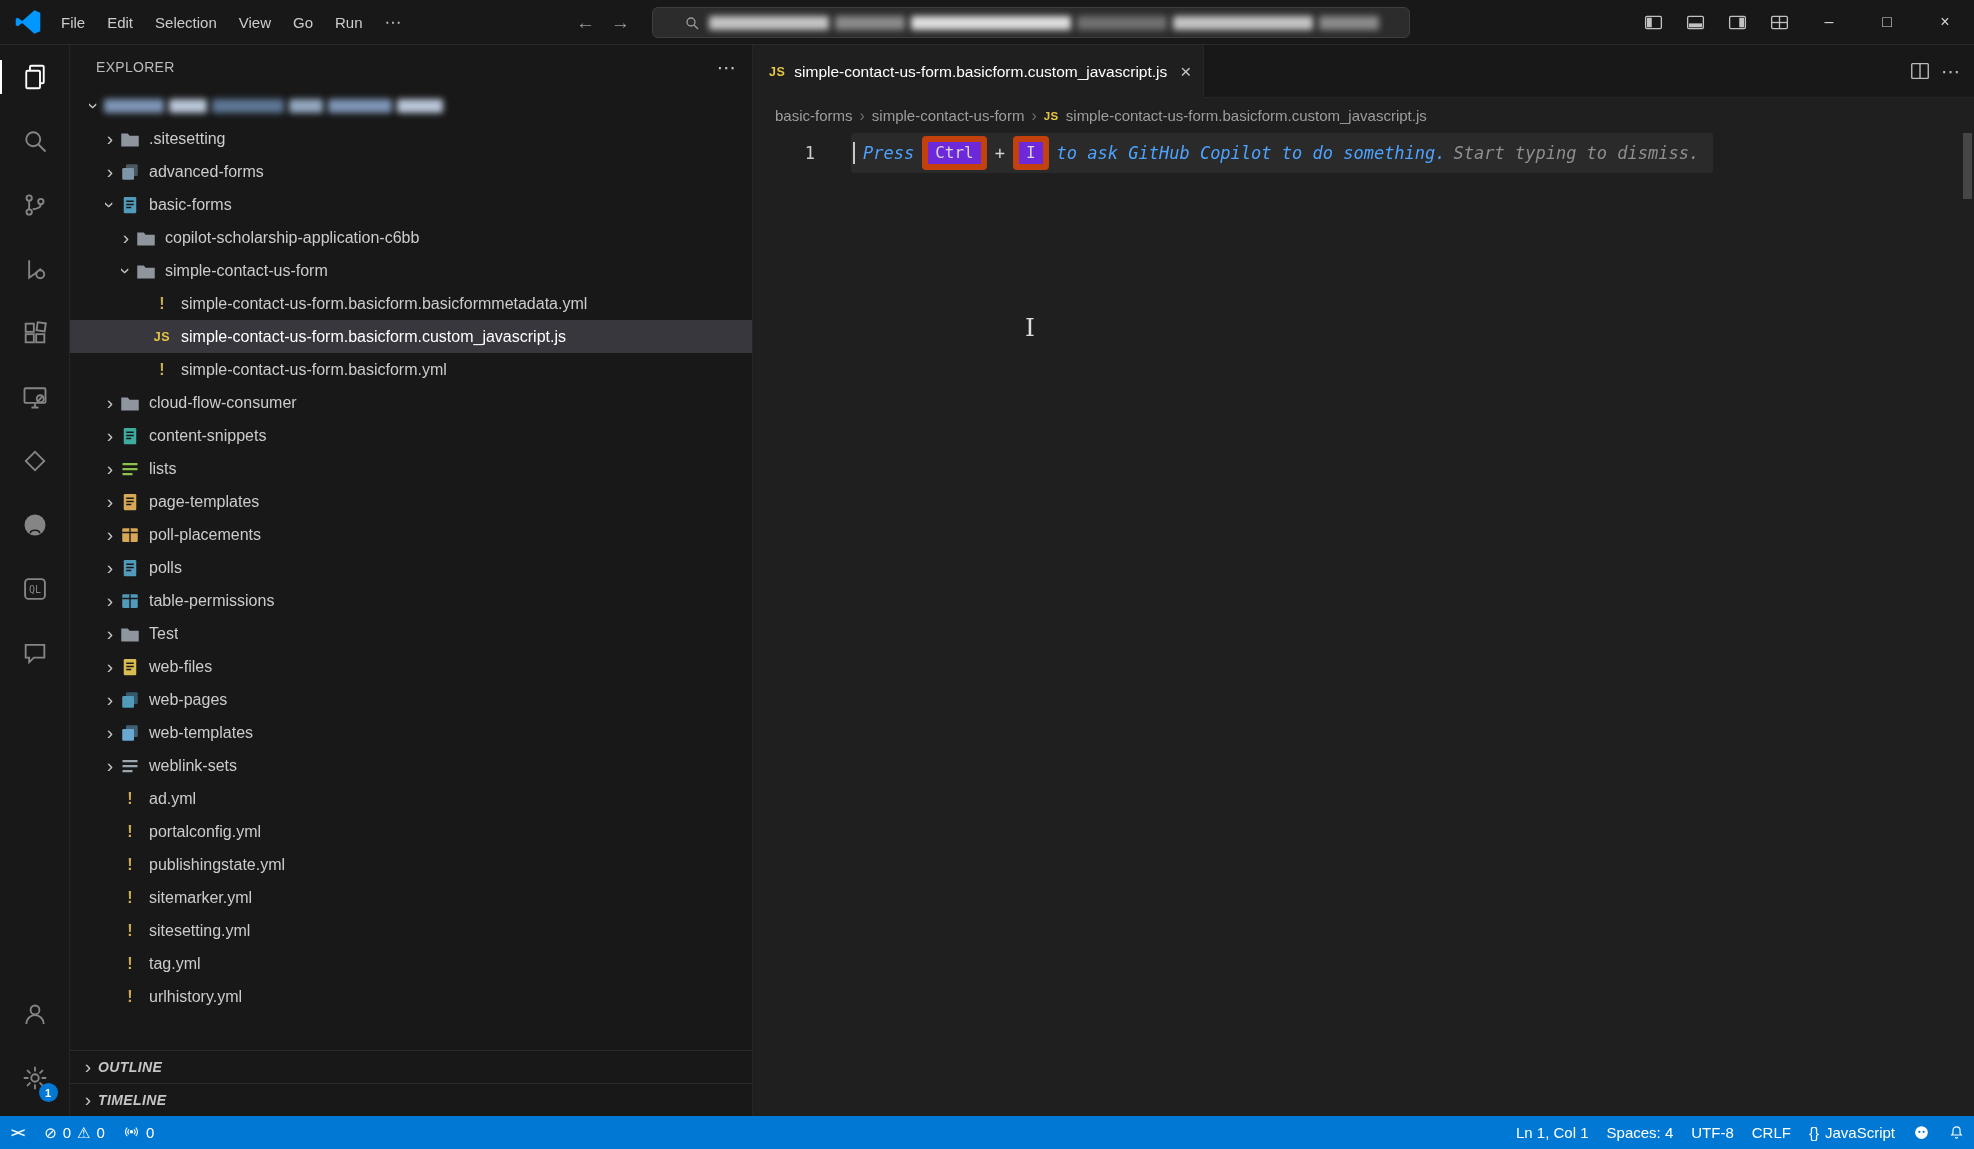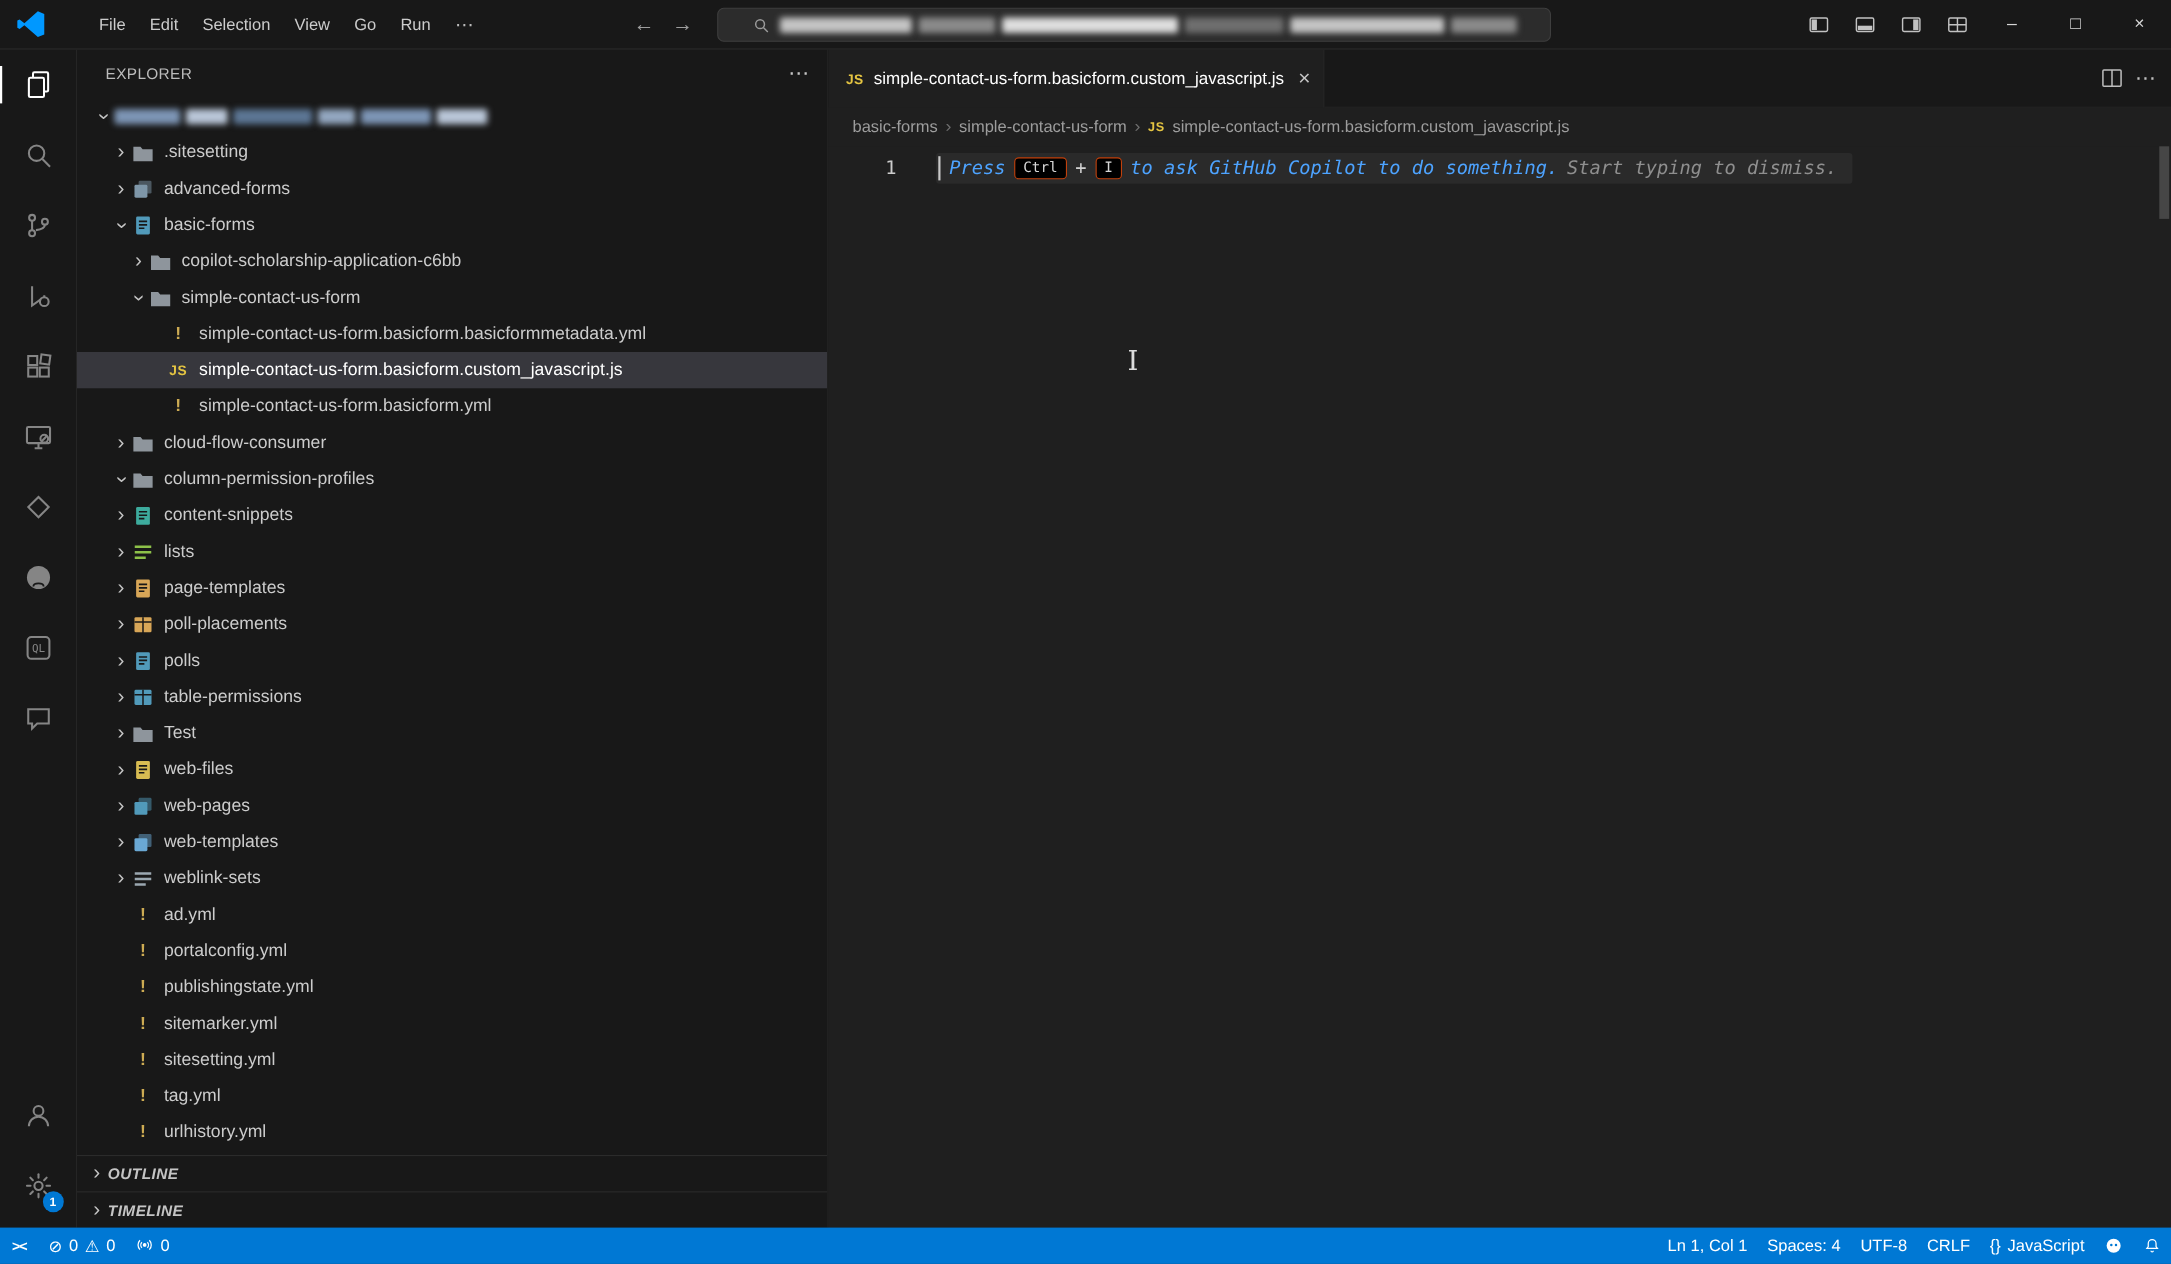--- a/index.html
+++ b/index.html
@@ -2,21 +2,21 @@
 <html style="--status-bar: #0078d4; --accent: #0078d4; --editor-background: #1f1f1f; --sidebar-background: #181818; --selection-background: #37373d; --js-icon: #e5c542; --yaml-icon: #cdab53; --hint-blue: #4da3ff; --hint-gray: #8f8f8f;"><head>
 <meta charset="utf-8">
 <style>
   * { box-sizing: border-box; margin: 0; padding: 0; user-select: none; }
   html,body { width:1974px; height:1149px; overflow:hidden; background:#1f1f1f;
               font-family:"Liberation Sans", sans-serif; color:#cccccc; cursor:default; }
   .window { display:flex; flex-direction:column; width:100%; height:100%; }
 
   
   .titlebar { position:relative; height:45px; flex:none; background:#181818;
-              border-bottom:1px solid #2a2a2a; display:flex; align-items:center;gap:29px; }
+              border-bottom:1px solid #2a2a2a; display:flex; align-items:center; }
   .logo { margin:0 8px 0 14px; display:flex; }
   .menubar { display:flex; align-items:center; }
   .menu { padding:5px 11px; font-size:15px; color:#cccccc; border-radius:5px; }
   .menu.more { font-size:17px; color:#bbbbbb; }
   .nav-arrows { position:absolute; left:576px; top:0; height:45px; display:flex; align-items:center; gap:16px;
                 color:#9d9d9d; font-size:19px; }
   .command-center { position:absolute; left:652px; top:7px; width:758px; height:31px;
                     background:#2c2c2c; border:1px solid #3e3e3e; border-radius:6px;
                     display:flex; align-items:center; justify-content:center; gap:9px; color:#9a9a9a; }
   .blurwrap { display:flex; align-items:center; gap:6px; }
@@ -79,22 +79,22 @@
   .breadcrumbs .js-badge { font-size:11.5px; }
   .editor-body { position:relative; flex:1; font-family:"DejaVu Sans Mono", monospace; }
   .code-line { display:flex; align-items:center; height:32px; margin-top:4px; }
   .gutter { width:98px; flex:none; text-align:right; padding-right:36px; font-size:17px; color:#cccccc; }
   .hint-band { display:inline-flex; align-items:center; gap:8px; background:rgba(255,255,255,0.05);
                border-radius:3px; padding:3px 14px 3px 2px; font-size:17px; font-style:italic; }
   .caret { width:2px; height:22px; background:#c8c8c8; flex:none; }
   .hint-blue { color:var(--hint-blue,#4da3ff); }
   .hint-gray { color:var(--hint-gray,#8f8f8f); }
   .hint-plus { color:#d0d0d0; font-style:normal; }
-  .keycap { font-style:normal; font-size:13px; color:#d6d6d6; background:#000000;
-            border:1px solid #c2410c; border-radius:4px; padding:1px 7px 2px; }
+  .keycap { font-style:normal; font-size:16px; color:#d6d6d6; background:#6d28d9;
+            border:6px solid #c2410c; border-radius:4px; padding:1px 7px 2px; }
   .scroll-thumb { position:absolute; top:0; right:2px; width:9px; height:66px; background:rgba(130,130,130,0.40); }
   .ibeam { position:absolute; left:272px; top:182px; font-family:"DejaVu Serif", serif;
            font-size:25px; color:#dcdcdc; line-height:1; }
 
   
   .statusbar { height:33px; flex:none; background:var(--status-bar,#0078d4); color:#ffffff;
                display:flex; align-items:center; font-size:15px; }
   .sb-left, .sb-right { display:flex; align-items:center; height:100%; }
   .sb-right { margin-left:auto; }
   .sb-item { display:flex; align-items:center; gap:6px; padding:0 9px; height:100%; }
@@ -335,27 +335,20 @@
             <span class="tree-label">simple-contact-us-form.basicform.yml</span>
           </div>
           <div class="tree-row" style="padding-left: 30px;">
             <span class="twisty">›</span>
             <svg class="fi" viewBox="0 0 16 16">
               <path fill="#8e959c" d="M1 3.5h5.2l1.5 1.8H15v8.7H1z"></path>
             </svg>
             <span class="tree-label">cloud-flow-consumer</span>
           </div>
           <div class="tree-row" style="padding-left: 30px;">
-            <span class="twisty open">›</span>
-            <svg class="fi" viewBox="0 0 16 16">
-              <path fill="#8e959c" d="M1 3.5h5.2l1.5 1.8H15v8.7H1z"></path>
-            </svg>
-            <span class="tree-label">column-permission-profiles</span>
-          </div>
-          <div class="tree-row" style="padding-left: 30px;">
             <span class="twisty">›</span>
             <svg class="fi" viewBox="0 0 16 16">
               <rect x="3" y="1.5" width="10" height="13" rx="1" fill="#3dab9d"></rect>
               <path stroke="#181818" stroke-width="1.2" d="M5 5h6M5 7.5h6M5 10h4"></path>
             </svg>
             <span class="tree-label">content-snippets</span>
           </div>
           <div class="tree-row" style="padding-left: 30px;">
             <span class="twisty">›</span>
             <svg class="fi" viewBox="0 0 16 16">

